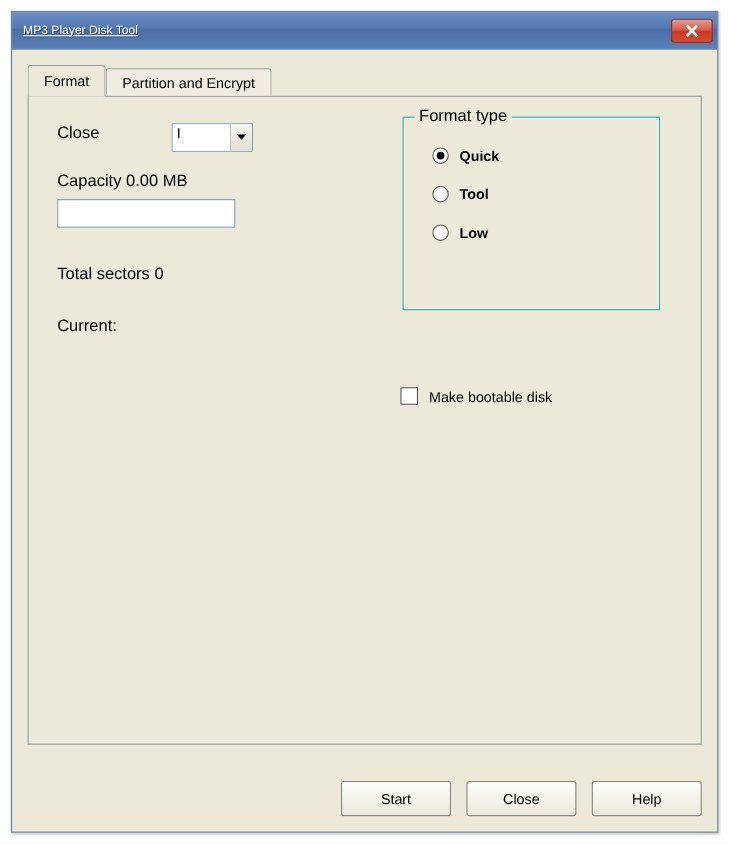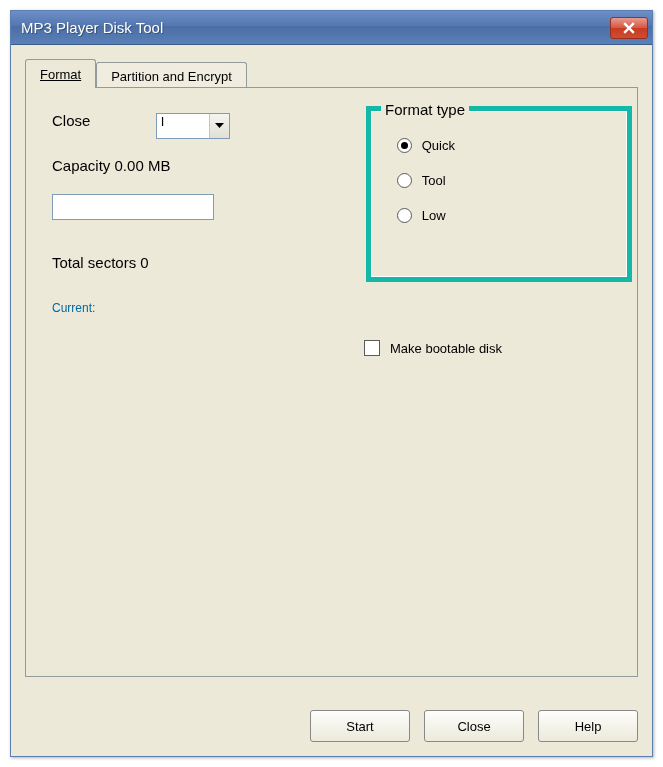--- a/index.html
+++ b/index.html
@@ -29,22 +29,23 @@
       height: 34px;
       background: linear-gradient(to bottom, #6b8fc6 0%, #5377ae 45%, #4a6ea5 46%, #5a80b8 100%);
       display: flex;
       align-items: center;
       justify-content: space-between;
       padding: 0 4px 0 10px;
       border-bottom: 1px solid #3a5a8a;
     }
     .titlebar-text {
       color: #fff;
-      font-size: 15px;
+      font-size: 11px;
       text-shadow: 1px 1px 0 rgba(0,0,0,0.3);
+      text-decoration: underline;
     }
     .close-btn {
       width: 38px;
       height: 22px;
       background: linear-gradient(to bottom, #e89a90 0%, #d65944 48%, #c93a20 50%, #d04c30 100%);
       border: 1px solid #963020;
       border-radius: 3px;
       display: flex;
       align-items: center;
       justify-content: center;
@@ -79,21 +80,20 @@
       background: #f0ede0;
       margin-top: 3px;
       padding-top: 4px;
       padding-bottom: 3px;
     }
     .tab.active {
       background: #ece9d8;
       z-index: 3;
       margin-bottom: -1px;
       padding-bottom: 6px;
-      text-decoration: underline;
     }
     .tabpanel {
       border: 1px solid #919b9c;
       background: #ece9d8;
       height: 590px;
       padding: 24px 26px;
       position: relative;
       z-index: 1;
     }
     .leftcol { width: 290px; }
@@ -116,52 +116,52 @@
     }
     .combo-btn {
       width: 20px;
       background: linear-gradient(to bottom, #f5f5f0 0%, #e2e0d4 100%);
       border-left: 1px solid #c5c5b8;
       display: flex;
       align-items: center;
       justify-content: center;
     }
     .combo-btn svg { width: 9px; height: 6px; }
-    .capacity { margin-bottom: 20px; font-size:15px;}
+    .capacity { margin-bottom: 8px; font-size:15px;}
     .volume-lbl { margin-bottom: 10px; font-size:15px;}
     .volume-input {
       width: 162px;
       height: 26px;
       border: 1px solid #7f9db9;
       background: #fff;
       padding: 0 4px;
       display: block;
       margin-bottom: 34px;
     }
     .total-sectors { font-size:15px; margin-bottom: 30px;}
-    .current { color: #0369a1; font-size:12px;margin-top:12px;}
+    .current { color: #000000; font-size:15px;margin-top:12px;}
     .groupbox {
       position: absolute;
       left: 338px;
       top: 18px;
-      width: 266px;
+      width: 234px;
       height: 176px;
-      border: 5px solid #14b8a6;
+      border: 1px solid #14b8a6;
       border-radius: 0;
       box-shadow: inset 1px 1px 0 #fff, inset -1px -1px 0 #fff;
     }
     .groupbox-title {
       position: absolute;
       top: -10px;
       left: 10px;
       background: #ece9d8;
       padding: 0 4px;
       font-size: 15px;
     }
-    .radio-list { padding: 22px 16px 0 16px; }
+    .radio-list { padding: 22px 16px 0 16px; font-weight: bold; }
     .radio-item {
       display: flex;
       align-items: center;
       margin-bottom: 20px;
       cursor: default;
     }
     .radio {
       width: 15px;
       height: 15px;
       border: 1px solid #5a5a5a;
@@ -175,21 +175,21 @@
     .radio.checked::after {
       content: "";
       width: 7px;
       height: 7px;
       border-radius: 50%;
       background: #000;
     }
     .checkbox-row {
       position: absolute;
       left: 338px;
-      top: 252px;
+      top: 264px;
       display: flex;
       align-items: center;
       cursor: default;
     }
     .checkbox {
       width: 16px;
       height: 16px;
       border: 1px solid #5a5a5a;
       background: #fff;
       margin-right: 10px;

